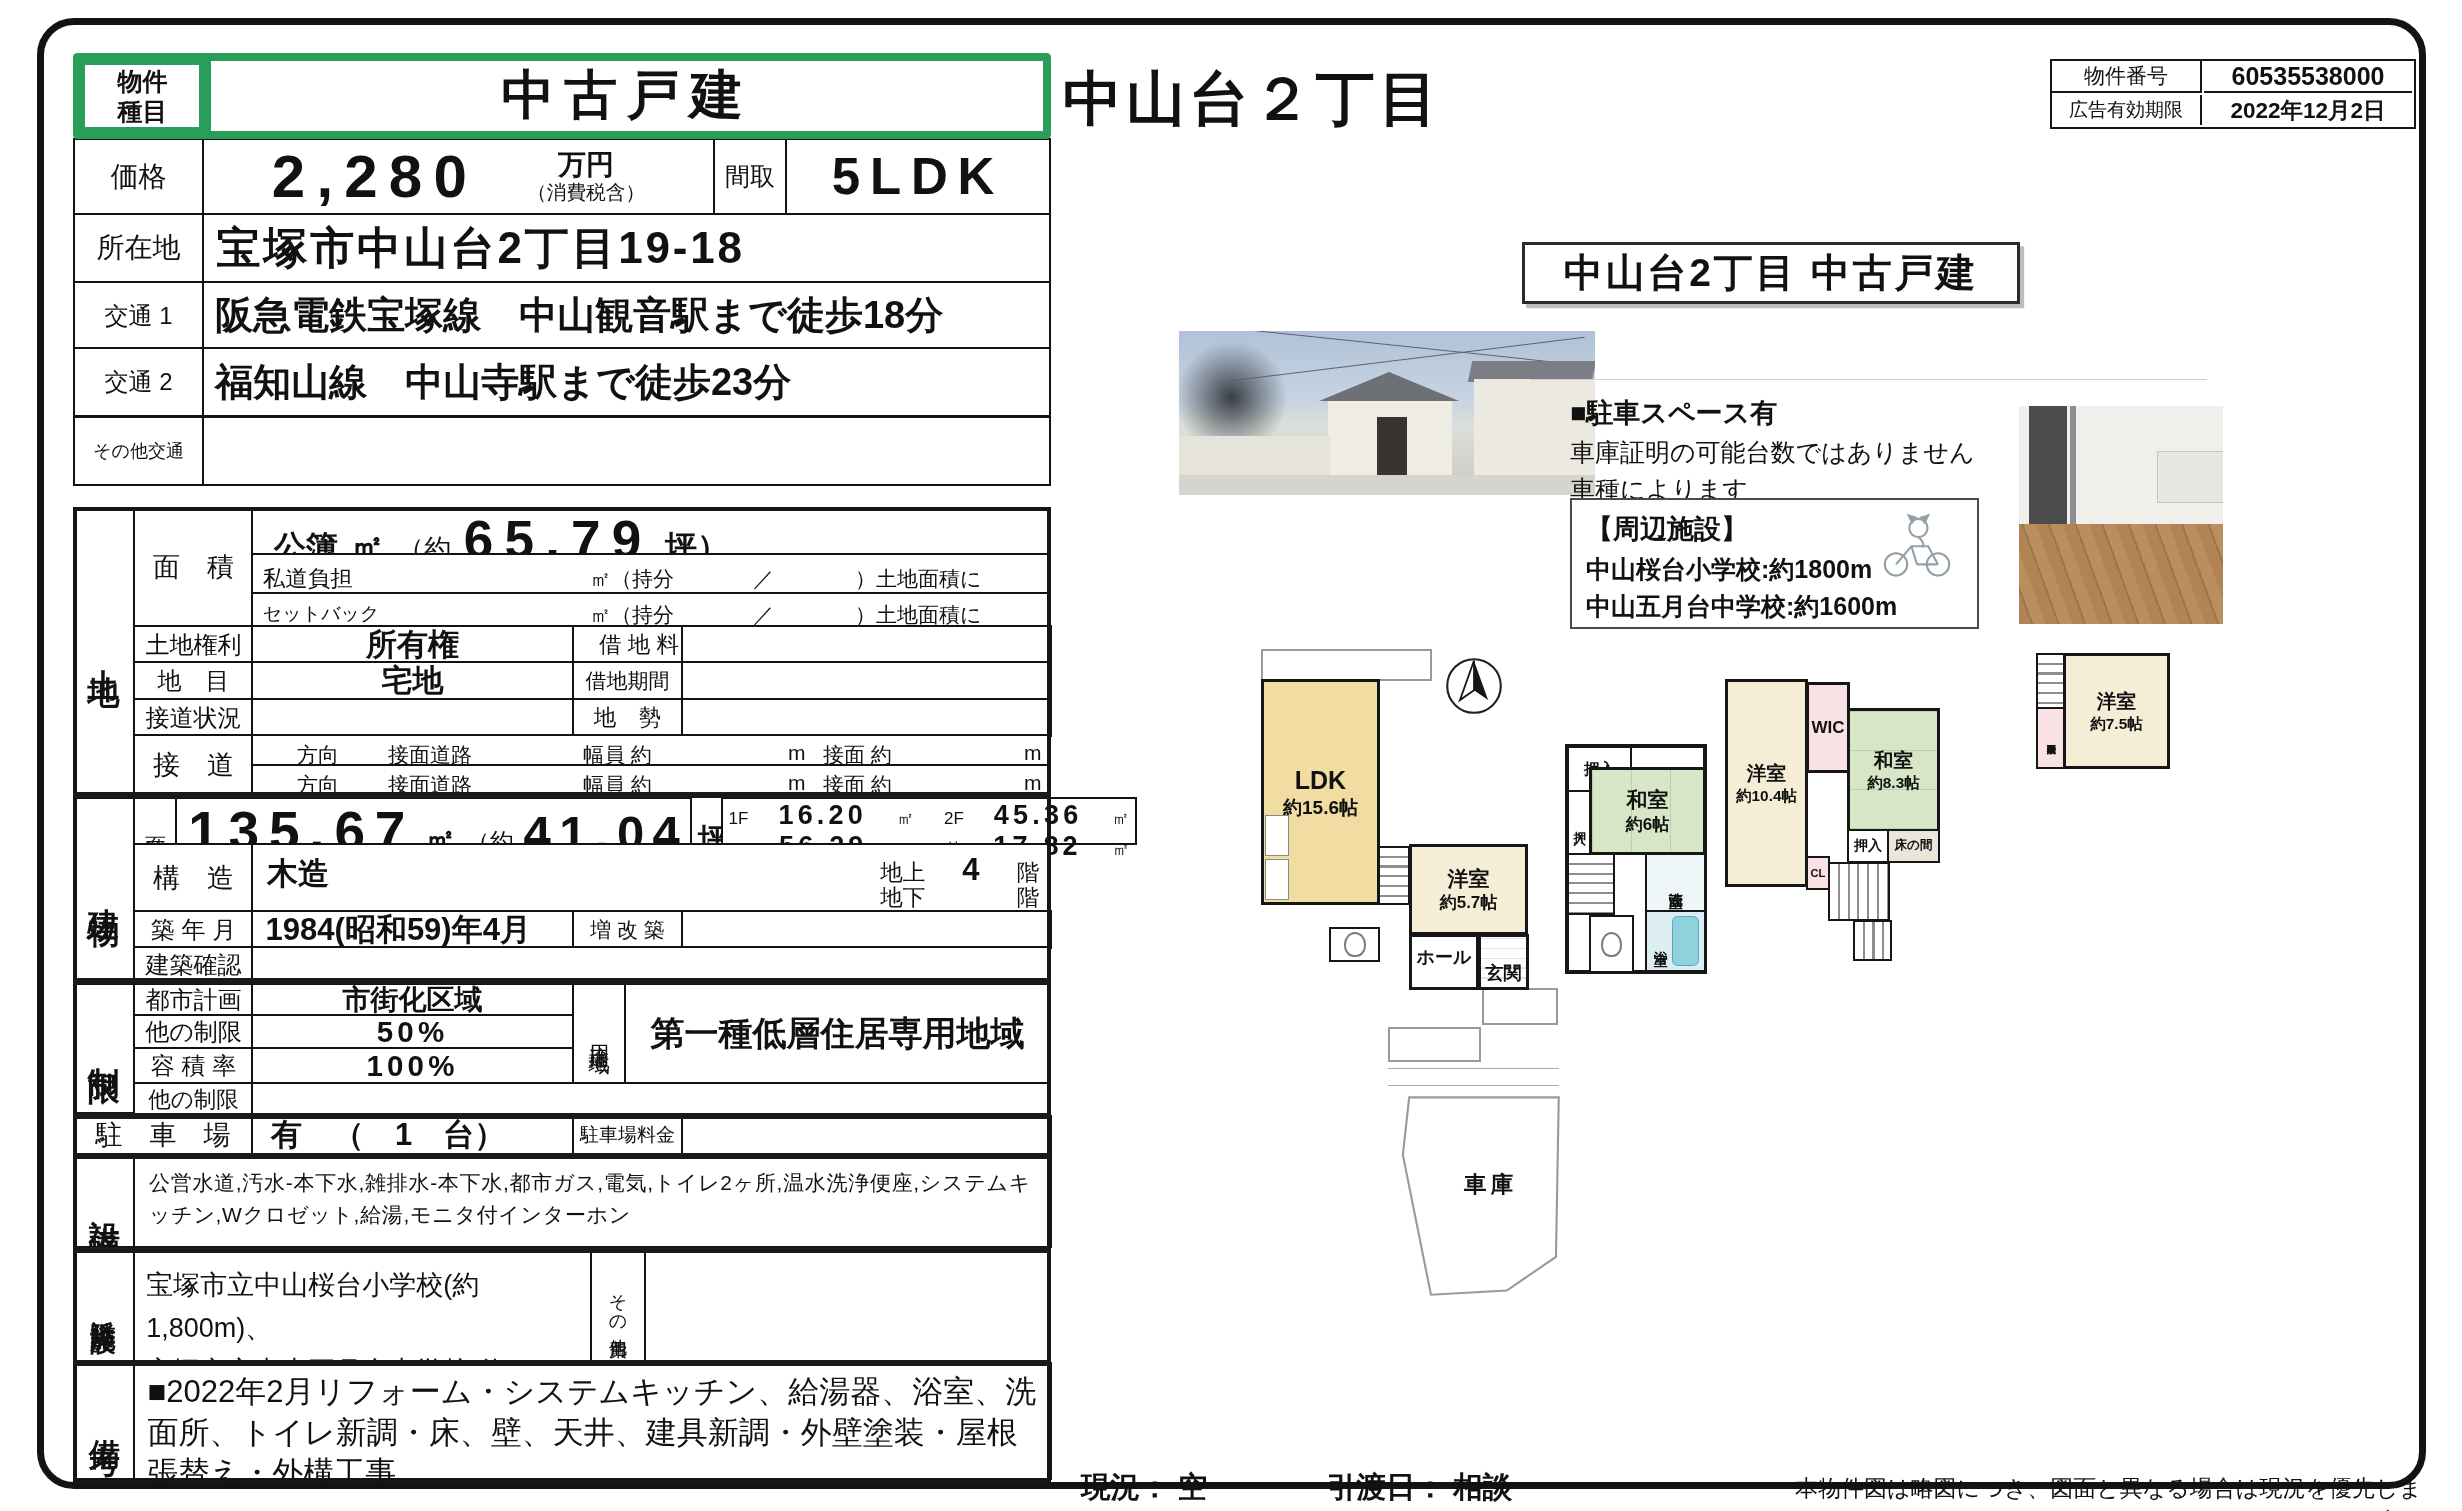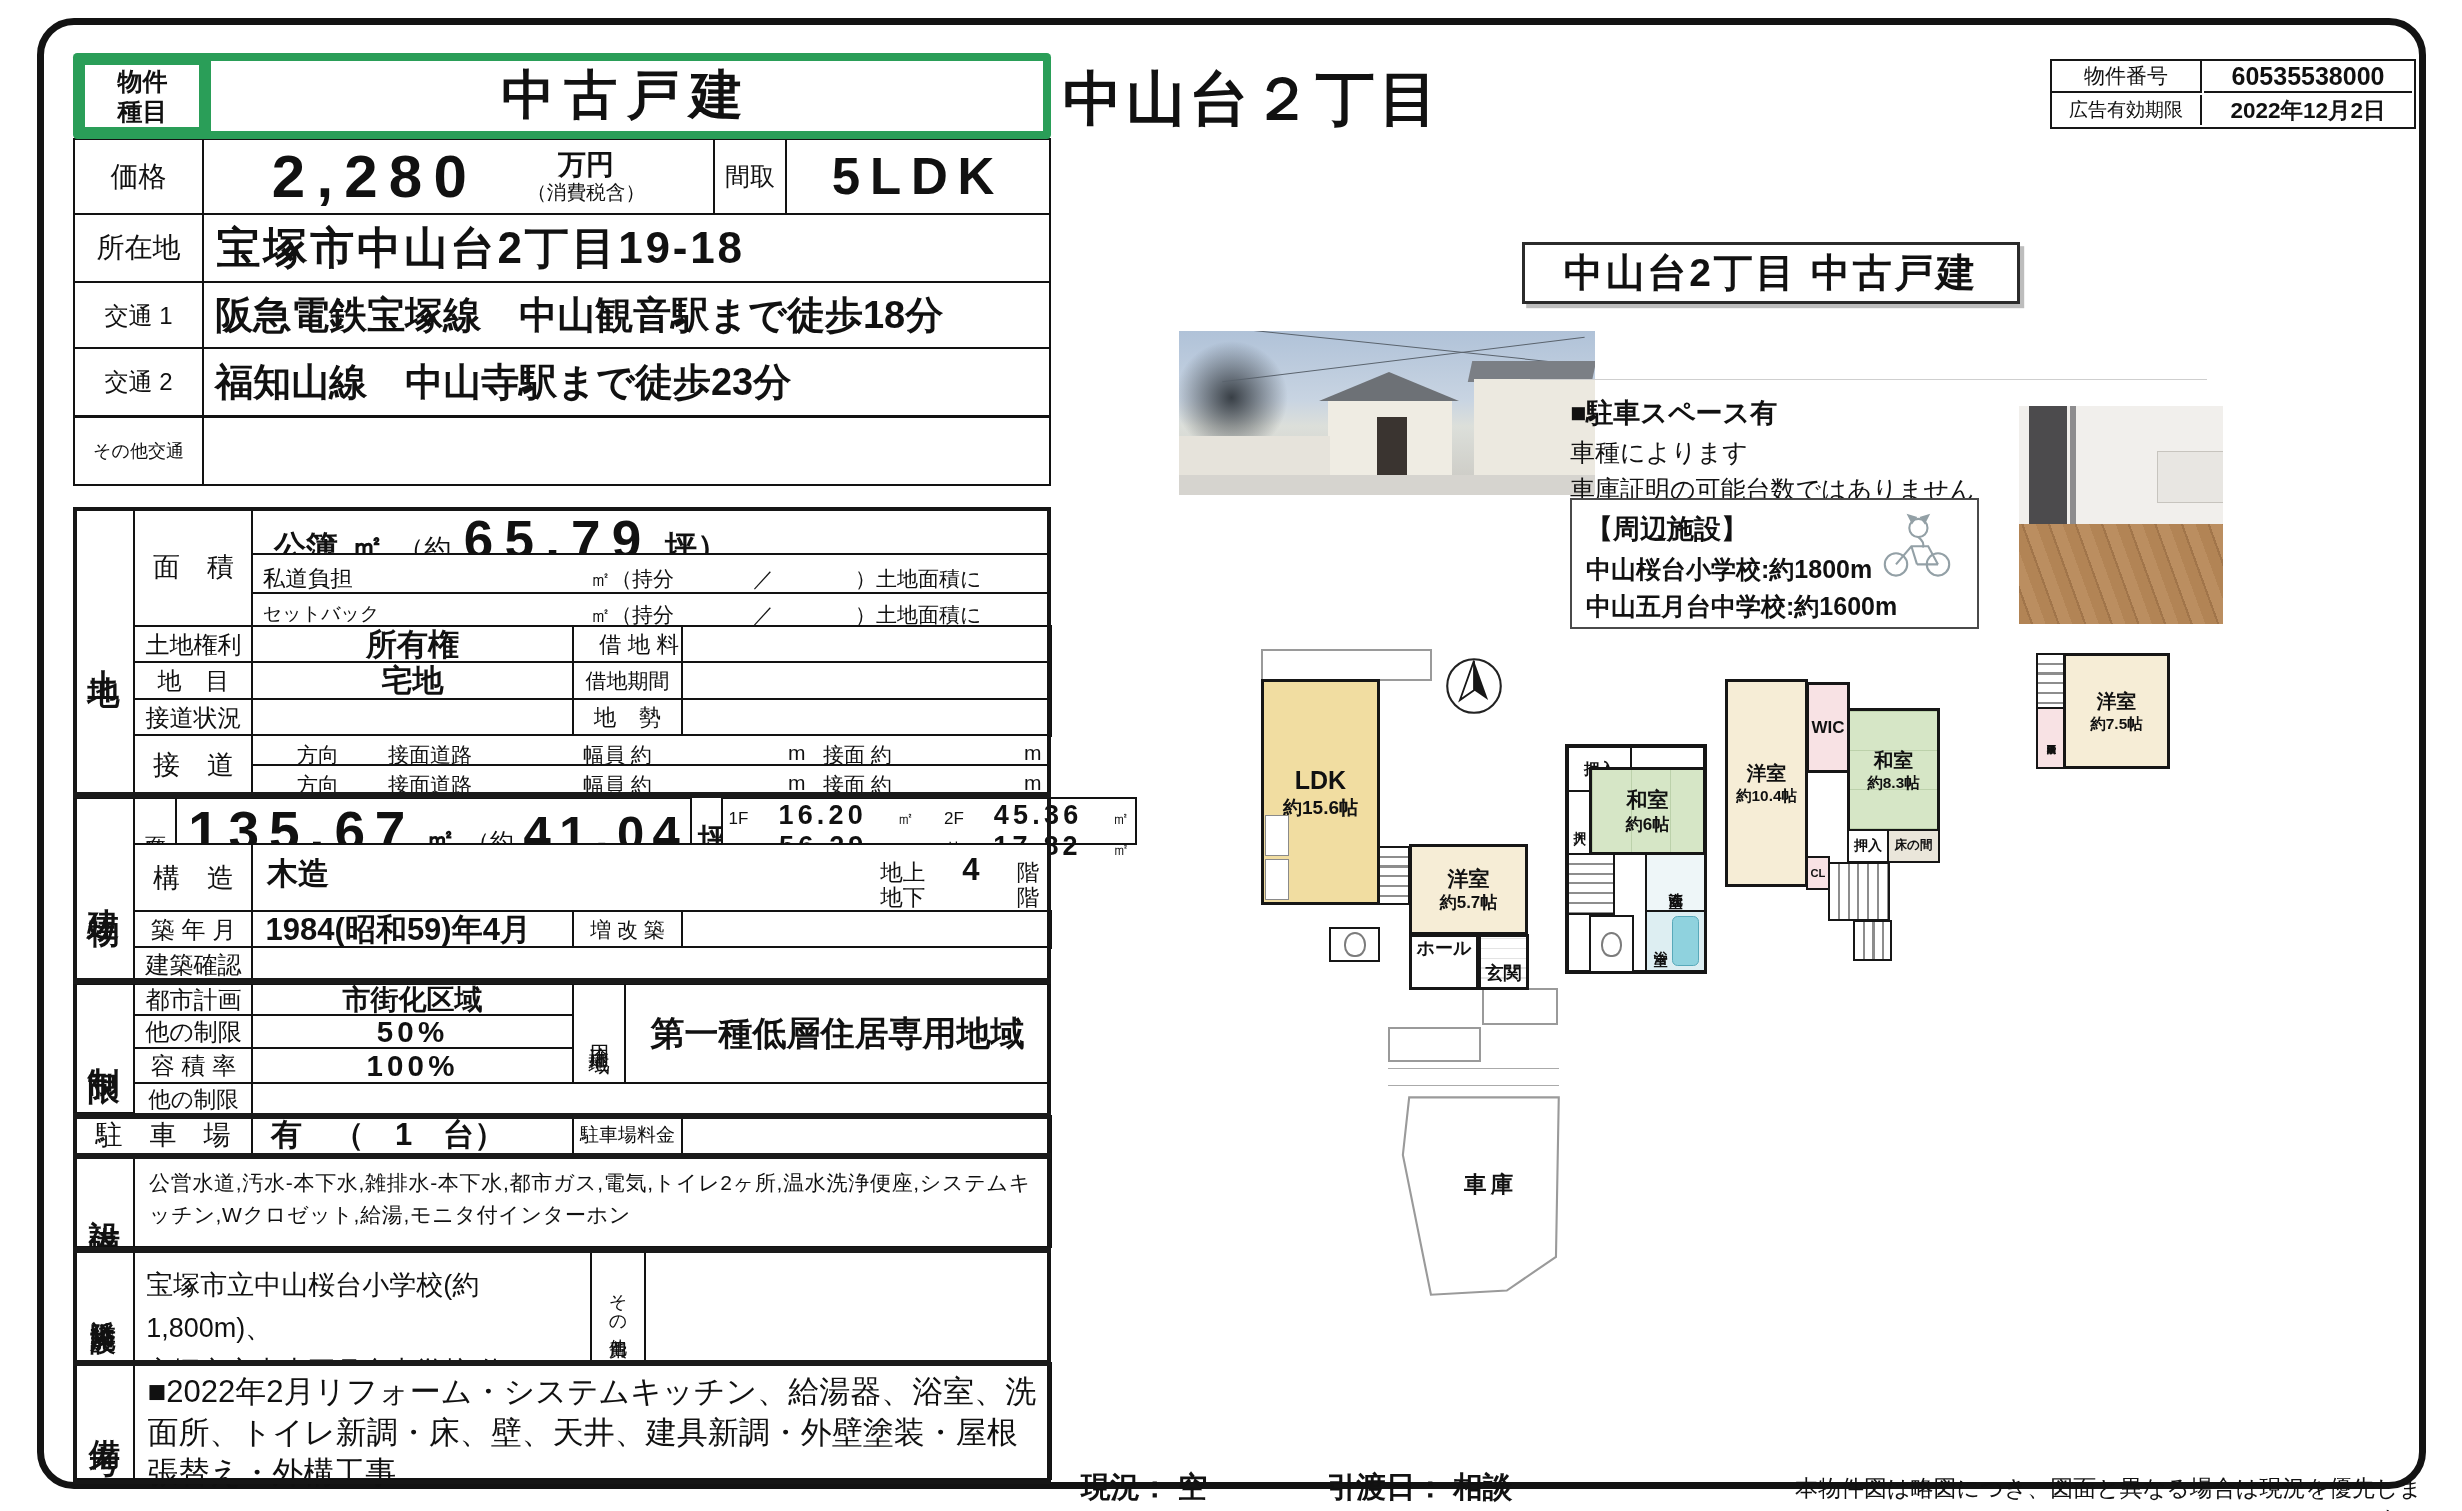--- a/index.html
+++ b/index.html
@@ -344,22 +344,22 @@
 <div class="photo" style="left:2019px;top:406px;width:204px;height:218px;background:#f1efec">
   <div class="a" style="left:9.8px;top:0;width:38px;height:121px;background:#4c4b4d"></div>
   <div class="a" style="left:51px;top:0;width:5.6px;height:125px;background:#8d8c8e"></div>
   <div class="a" style="left:138px;top:45px;width:67px;height:52px;background:#e8e6e2;border:1.4px solid #c7c4be"></div>
   <div class="a" style="left:0;top:118px;width:204px;height:100px;background:repeating-linear-gradient(70deg,#b28455 0 11.2px,#a1754a 11.2px 13.3px,#bb8e60 13.3px 25px)"></div>
 </div>
 
 <div class="a" style="left:1530px;top:379px;width:677px;height:1.4px;background:#cfcfcf"></div>
 <div class="a" style="left:1570px;top:393px;line-height:1.5">
   <div class="b" style="font-size:27px">■駐車スペース有</div>
+  <div style="font-size:25px">車庫証明の可能台数ではありません</div>
   <div style="font-size:25px">車種によります</div>
-  <div style="font-size:25px">車庫証明の可能台数ではありません</div>
 </div>
 
 <div class="a" style="left:1570px;top:498px;width:409px;height:131px;border:2.8px solid #4a4a4a;background:#fff;padding:11.2px 14px;box-sizing:border-box">
   <div class="b" style="font-size:27px;margin-bottom:4.2px">【周辺施設】</div>
   <div class="b" style="font-size:25px;line-height:1.45">中山桜台小学校:約1800m</div>
   <div class="b" style="font-size:25px;line-height:1.45">中山五月台中学校:約1600m</div>
   <svg class="a" style="right:18px;top:7px" width="84" height="77" viewBox="0 0 120 110">
     <g fill="none" stroke="#93a0a6" stroke-width="3">
       <circle cx="30" cy="82" r="16"></circle>
         <circle cx="90" cy="82" r="16"></circle>
@@ -385,21 +385,21 @@
   <div class="a" style="left:1.4px;top:177px;width:24px;height:41px;background:#fff;border:1.4px solid #8a8a8a"></div>
 </div>
 <div class="room stairsH" style="left:1378px;top:846px;width:32px;height:59px;border-width:2.8px"></div>
 <div class="room cream" style="left:1409px;top:844px;width:119px;height:91px">
   <span style="font-size:21px">洋室</span>
   <span style="font-size:17px">約5.7帖</span>
 </div>
 <div class="room" style="left:1329px;top:927px;width:51px;height:35px;border-width:2.8px;background:#fff">
   <div style="width:18px;height:21px;border:2.1px solid #7c7c7c;border-radius:50% 50% 45% 45%"></div>
 </div>
-<div class="room" style="left:1409px;top:934px;width:70px;height:56px;background:#fff;justify-content:flex-start;padding-bottom:9px">
+<div class="room" style="left:1409px;top:934px;width:70px;height:56px;background:#fff;justify-content:center;padding-bottom:9px">
   <span style="font-size:18px">ホール</span>
 </div>
 <div class="room" style="left:1478px;top:934px;width:51px;height:56px;background:repeating-linear-gradient(0deg,#fff 0 8.4px,#e3e3e3 8.4px 9.8px),repeating-linear-gradient(90deg,#fff 0 8.4px,#e3e3e3 8.4px 9.8px);justify-content:flex-end;padding-bottom:2.8px">
   <span style="font-size:18px">玄関</span>
 </div>
 <div class="gray" style="left:1482px;top:988px;width:76px;height:37px"></div>
 
 <div class="a" style="left:1565px;top:744px;width:142px;height:230px;background:#fff;border:4.2px solid #161616;box-sizing:border-box"></div>
 <div class="room" style="left:1567px;top:746px;width:65px;height:46px;background:#fff;border-width:2.8px">
   <span style="font-size:15.4px">押入</span>

